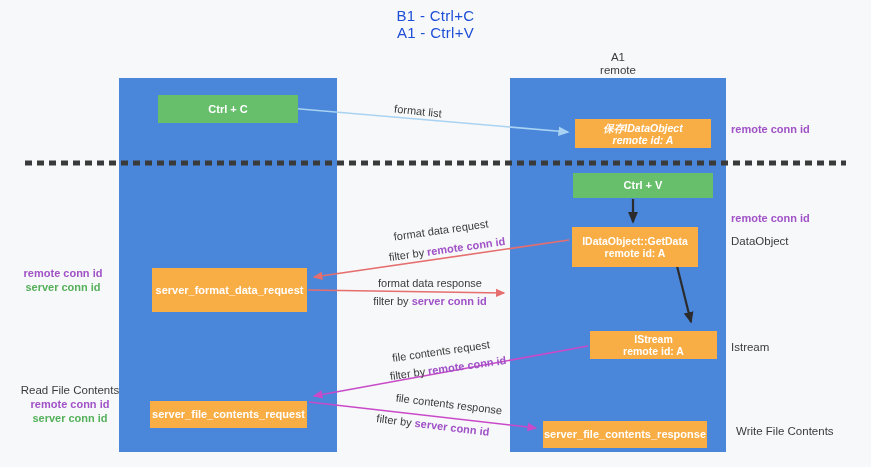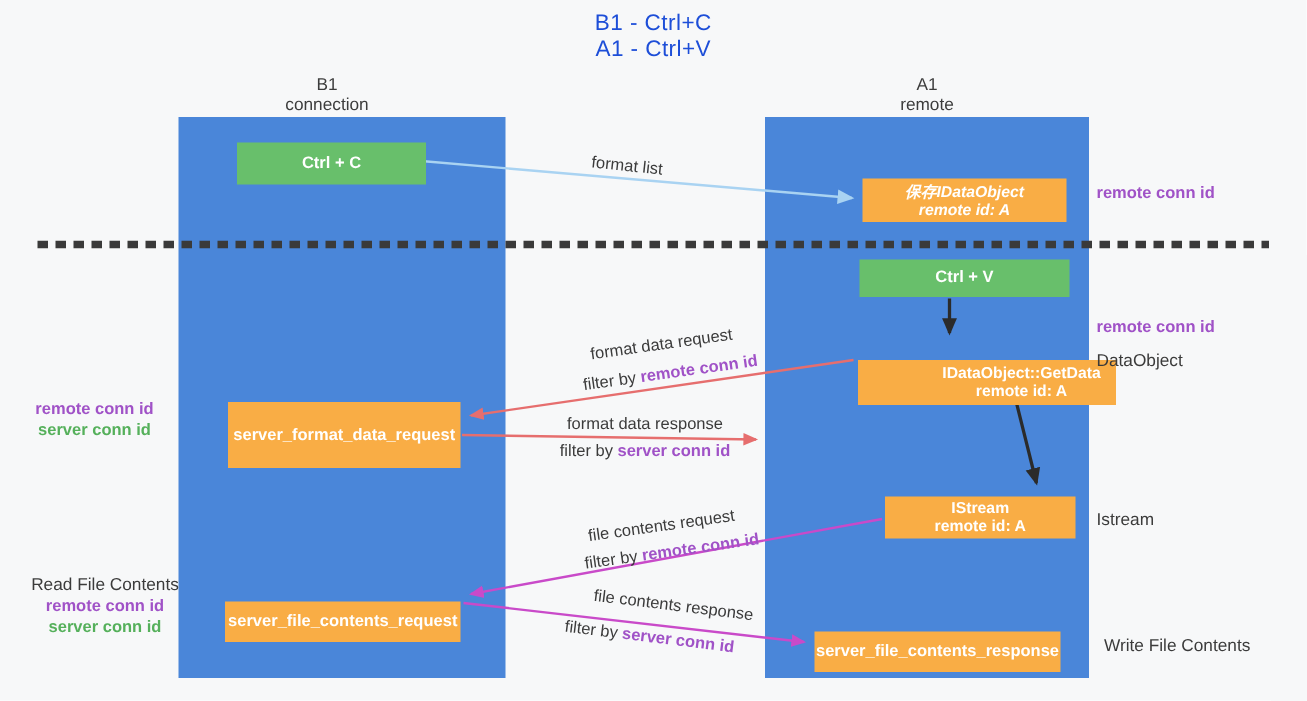--- a/index.html
+++ b/index.html
@@ -43,24 +43,20 @@
 </head>
 <body>
 
 <div class="page">
 
   <div class="title">
     <div>B1 - Ctrl+C</div>
     <div>A1 - Ctrl+V</div>
   </div>
 
-  <div class="lane-head" style="left:168px;top:51px;width:100px;">
-    <div>B1</div>
-    <div>connection</div>
-  </div>
   <div class="lane-head" style="left:568px;top:51px;width:100px;">
     <div>A1</div>
     <div>remote</div>
   </div>
 
   <div class="lane lane-left"></div>
   <div class="lane lane-right"></div>
 
   <svg class="overlay" width="871" height="467">
     <defs>
@@ -80,31 +76,31 @@
     <line class="sep" x1="25" y1="163" x2="846" y2="163"></line>
     <line class="arrow-lb" x1="277" y1="107" x2="568" y2="132" marker-end="url(#mLb)"></line>
     <line class="arrow-blk" x1="633" y1="199" x2="633" y2="222" marker-end="url(#mBlk)"></line>
     <line class="arrow-red" x1="569" y1="240" x2="314" y2="277" marker-end="url(#mRed)"></line>
     <line class="arrow-red" x1="308" y1="290" x2="504" y2="293" marker-end="url(#mRed)"></line>
     <line class="arrow-blk" x1="675" y1="258" x2="691" y2="322" marker-end="url(#mBlk)"></line>
     <line class="arrow-mag" x1="588" y1="346" x2="314" y2="396" marker-end="url(#mMag)"></line>
     <line class="arrow-mag" x1="309" y1="402" x2="536" y2="428" marker-end="url(#mMag)"></line>
   </svg>
 
-  <div class="node green" style="left:158px;top:95px;width:126px;height:28px;">
+  <div class="node green" style="left:158px;top:95px;width:140px;height:28px;">
     <span>Ctrl + C</span>
   </div>
   <div class="node orange" style="left:575px;top:119px;width:136px;height:29px;font-size:10.5px;line-height:12px;font-style:italic;">
     <span>保存IDataObject</span>
     <span>remote id: A</span>
   </div>
   <div class="node green" style="left:573px;top:173px;width:140px;height:25px;">
     <span>Ctrl + V</span>
   </div>
-  <div class="node orange" style="left:572px;top:240px;width:126px;height:30px;font-size:10.5px;line-height:12px;padding-left:46px;">
+  <div class="node orange" style="left:572px;top:227px;width:126px;height:40px;font-size:10.5px;line-height:12px;">
     <span>IDataObject::GetData</span>
     <span>remote id: A</span>
   </div>
   <div class="node orange" style="left:152px;top:268px;width:155px;height:44px;">
     <span>server_format_data_request</span>
   </div>
   <div class="node orange" style="left:590px;top:331px;width:127px;height:28px;font-size:10.5px;line-height:12px;">
     <span>IStream</span>
     <span>remote id: A</span>
   </div>

